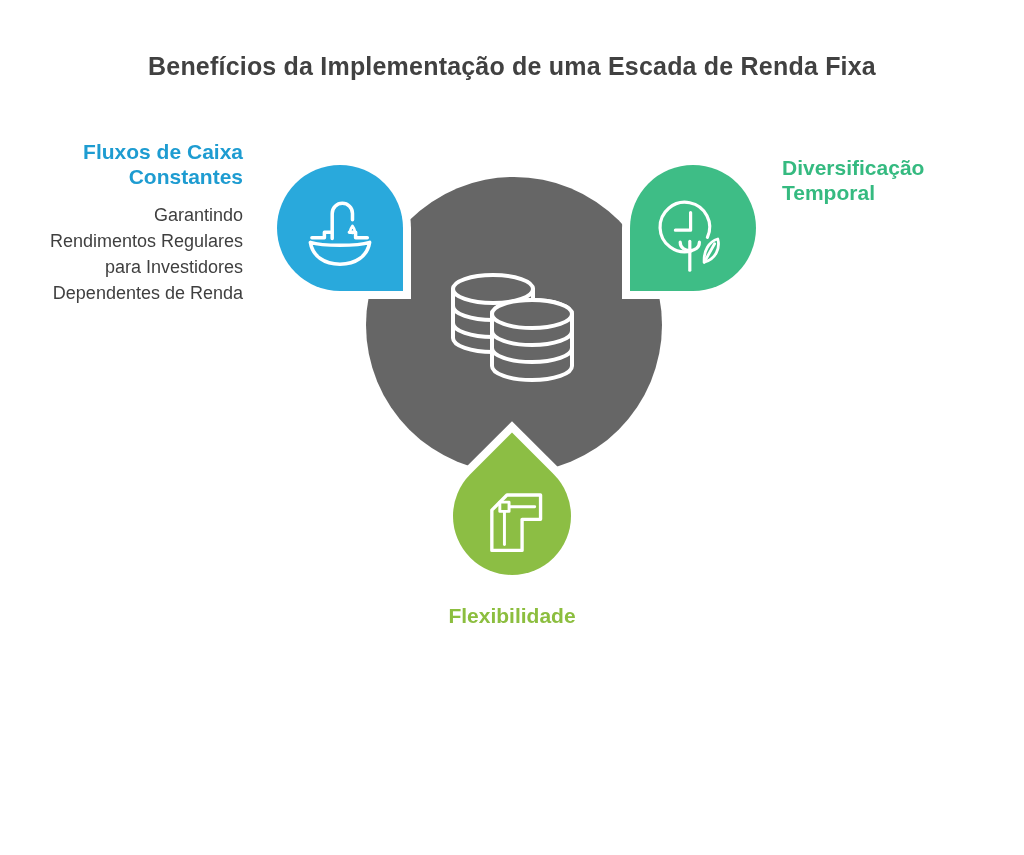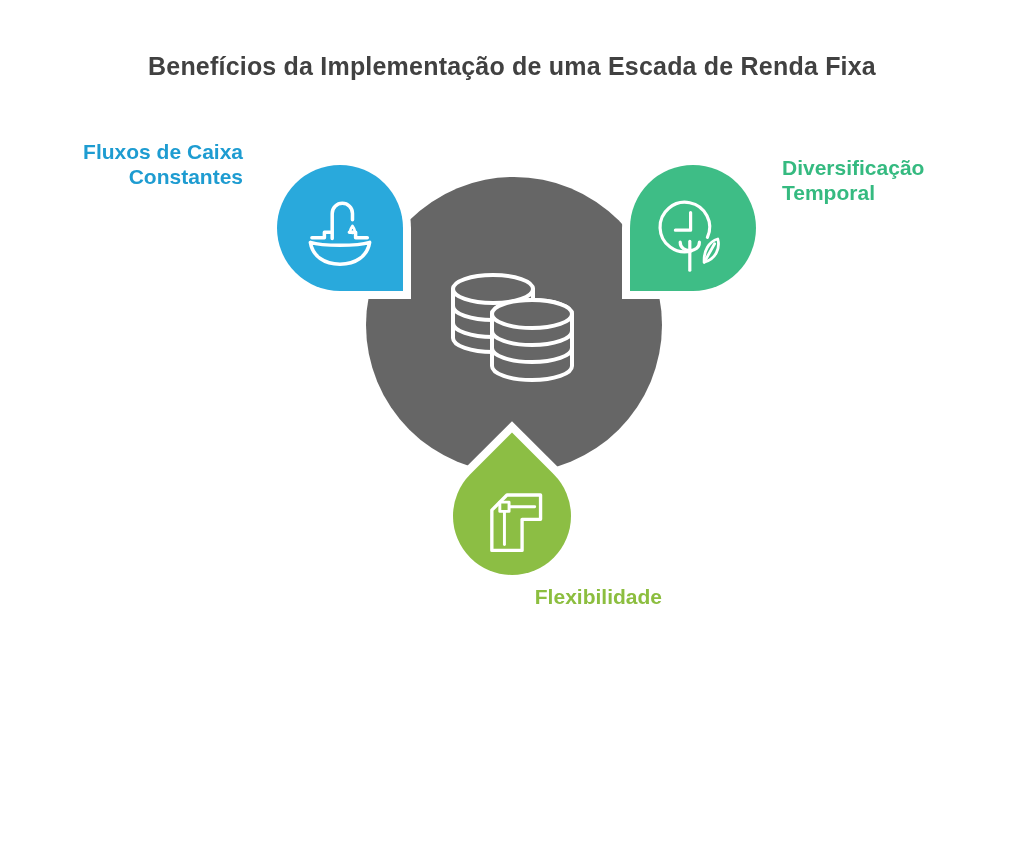--- a/index.html
+++ b/index.html
@@ -35,21 +35,21 @@
   .bubble .icon-wrap{position:absolute;inset:0;display:flex;align-items:center;justify-content:center;}
   .bubble-olive .icon-wrap{transform:rotate(-45deg);}
   .bubble-blue .icon-wrap{padding-top:10px;box-sizing:border-box;}
   .bubble-green .icon-wrap{padding-top:14px;box-sizing:border-box;}
   
   .tblock{position:absolute;}
   .tblock h2{margin:0;font-size:21px;line-height:25px;font-weight:700;white-space:pre-line;}
   .tblock p{margin:13px 0 0 0;font-size:18px;line-height:26px;color:#3F3F3F;white-space:pre-line;}
   .tblock-left{left:13px;top:139px;width:230px;text-align:right;}
   .tblock-right{left:782px;top:155px;width:210px;text-align:left;}
-  .tblock-bottom{left:362px;top:584px;width:300px;text-align:right;}
+  .tblock-bottom{left:362px;top:603px;width:300px;text-align:center;}
   .c-blue{color:#1E9CD1;}
   .c-green{color:#35BA80;}
   .c-olive{color:#8CBE3F;}
   svg{display:block;}
 </style>
 </head>
 <body>
 
 <div class="canvas">
 
@@ -114,20 +114,24 @@
 
         <path d="M41,45 V84" stroke-width="3.5"></path>
         <path d="M47,39 H77" stroke-width="3.5"></path>
       </svg>
     </div>
   </div>
 
   <section class="tblock tblock-left">
     <h2 class="c-blue">Fluxos de Caixa
 Constantes</h2>
+    <p>Garantindo
+Rendimentos Regulares
+para Investidores
+Dependentes de Renda</p>
   </section>
 
   <section class="tblock tblock-right">
     <h2 class="c-green">Diversificação
 Temporal</h2>
   </section>
 
   <section class="tblock tblock-bottom">
     <h2 class="c-olive">Flexibilidade</h2>
   </section>

